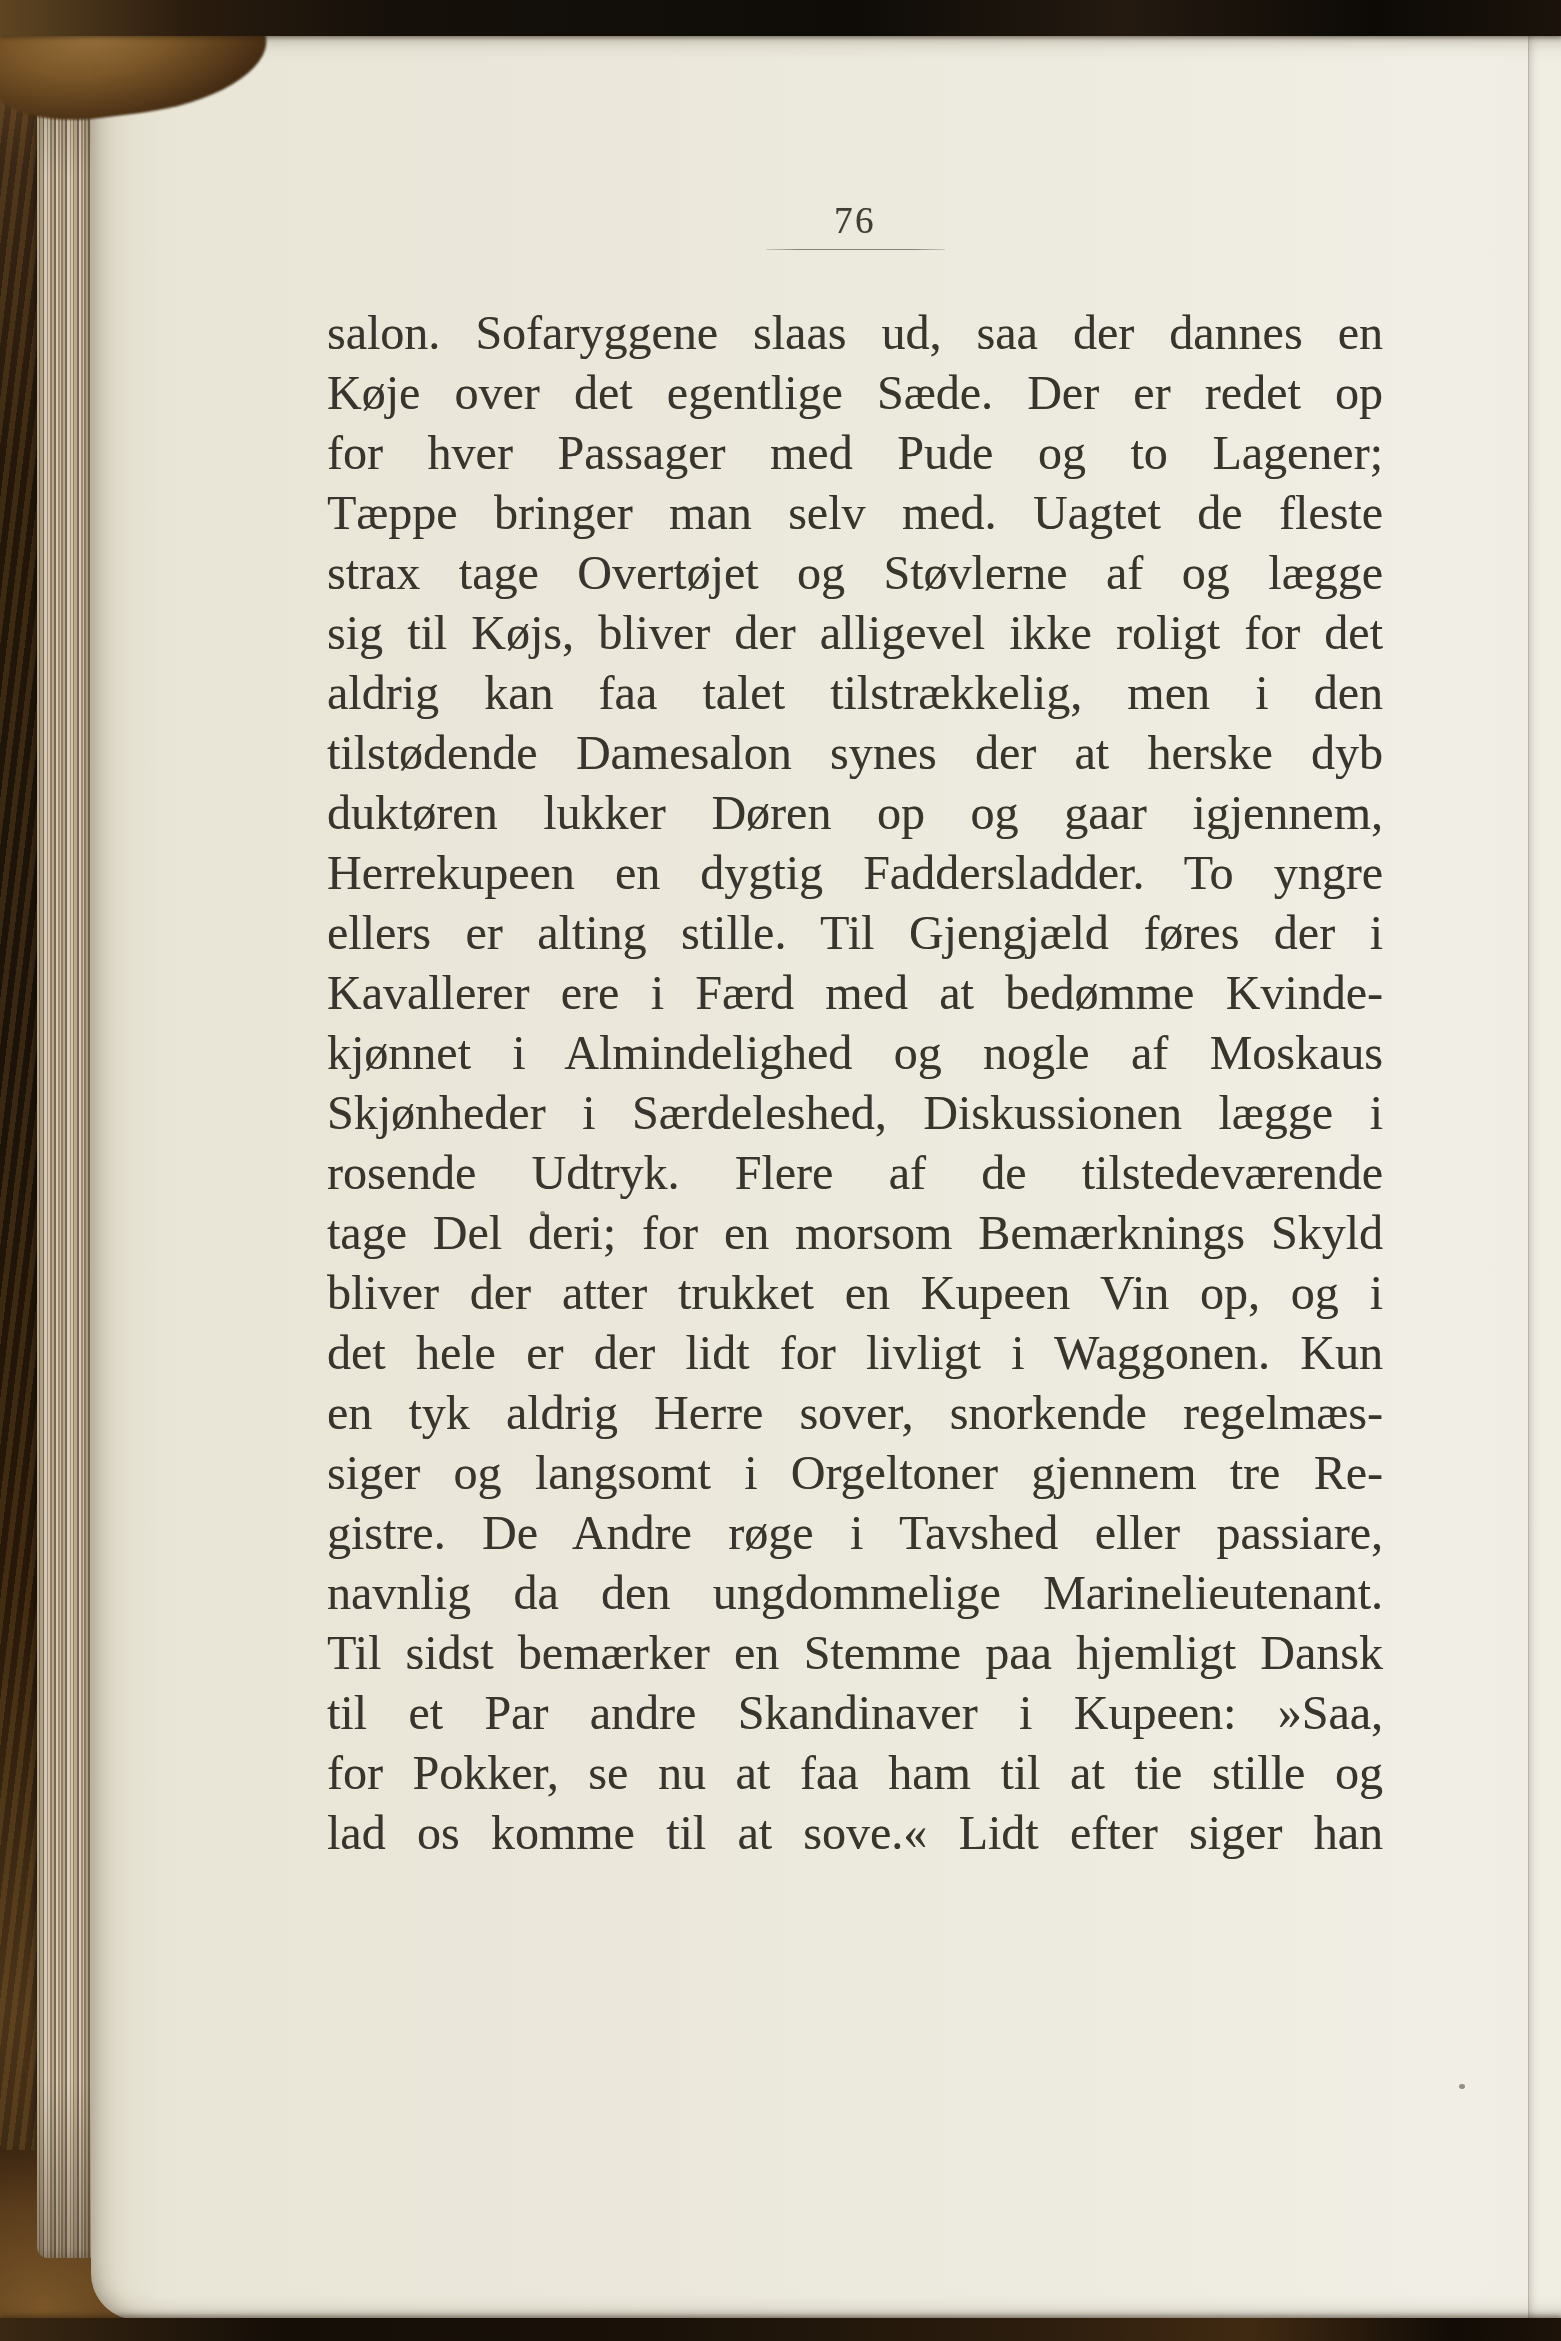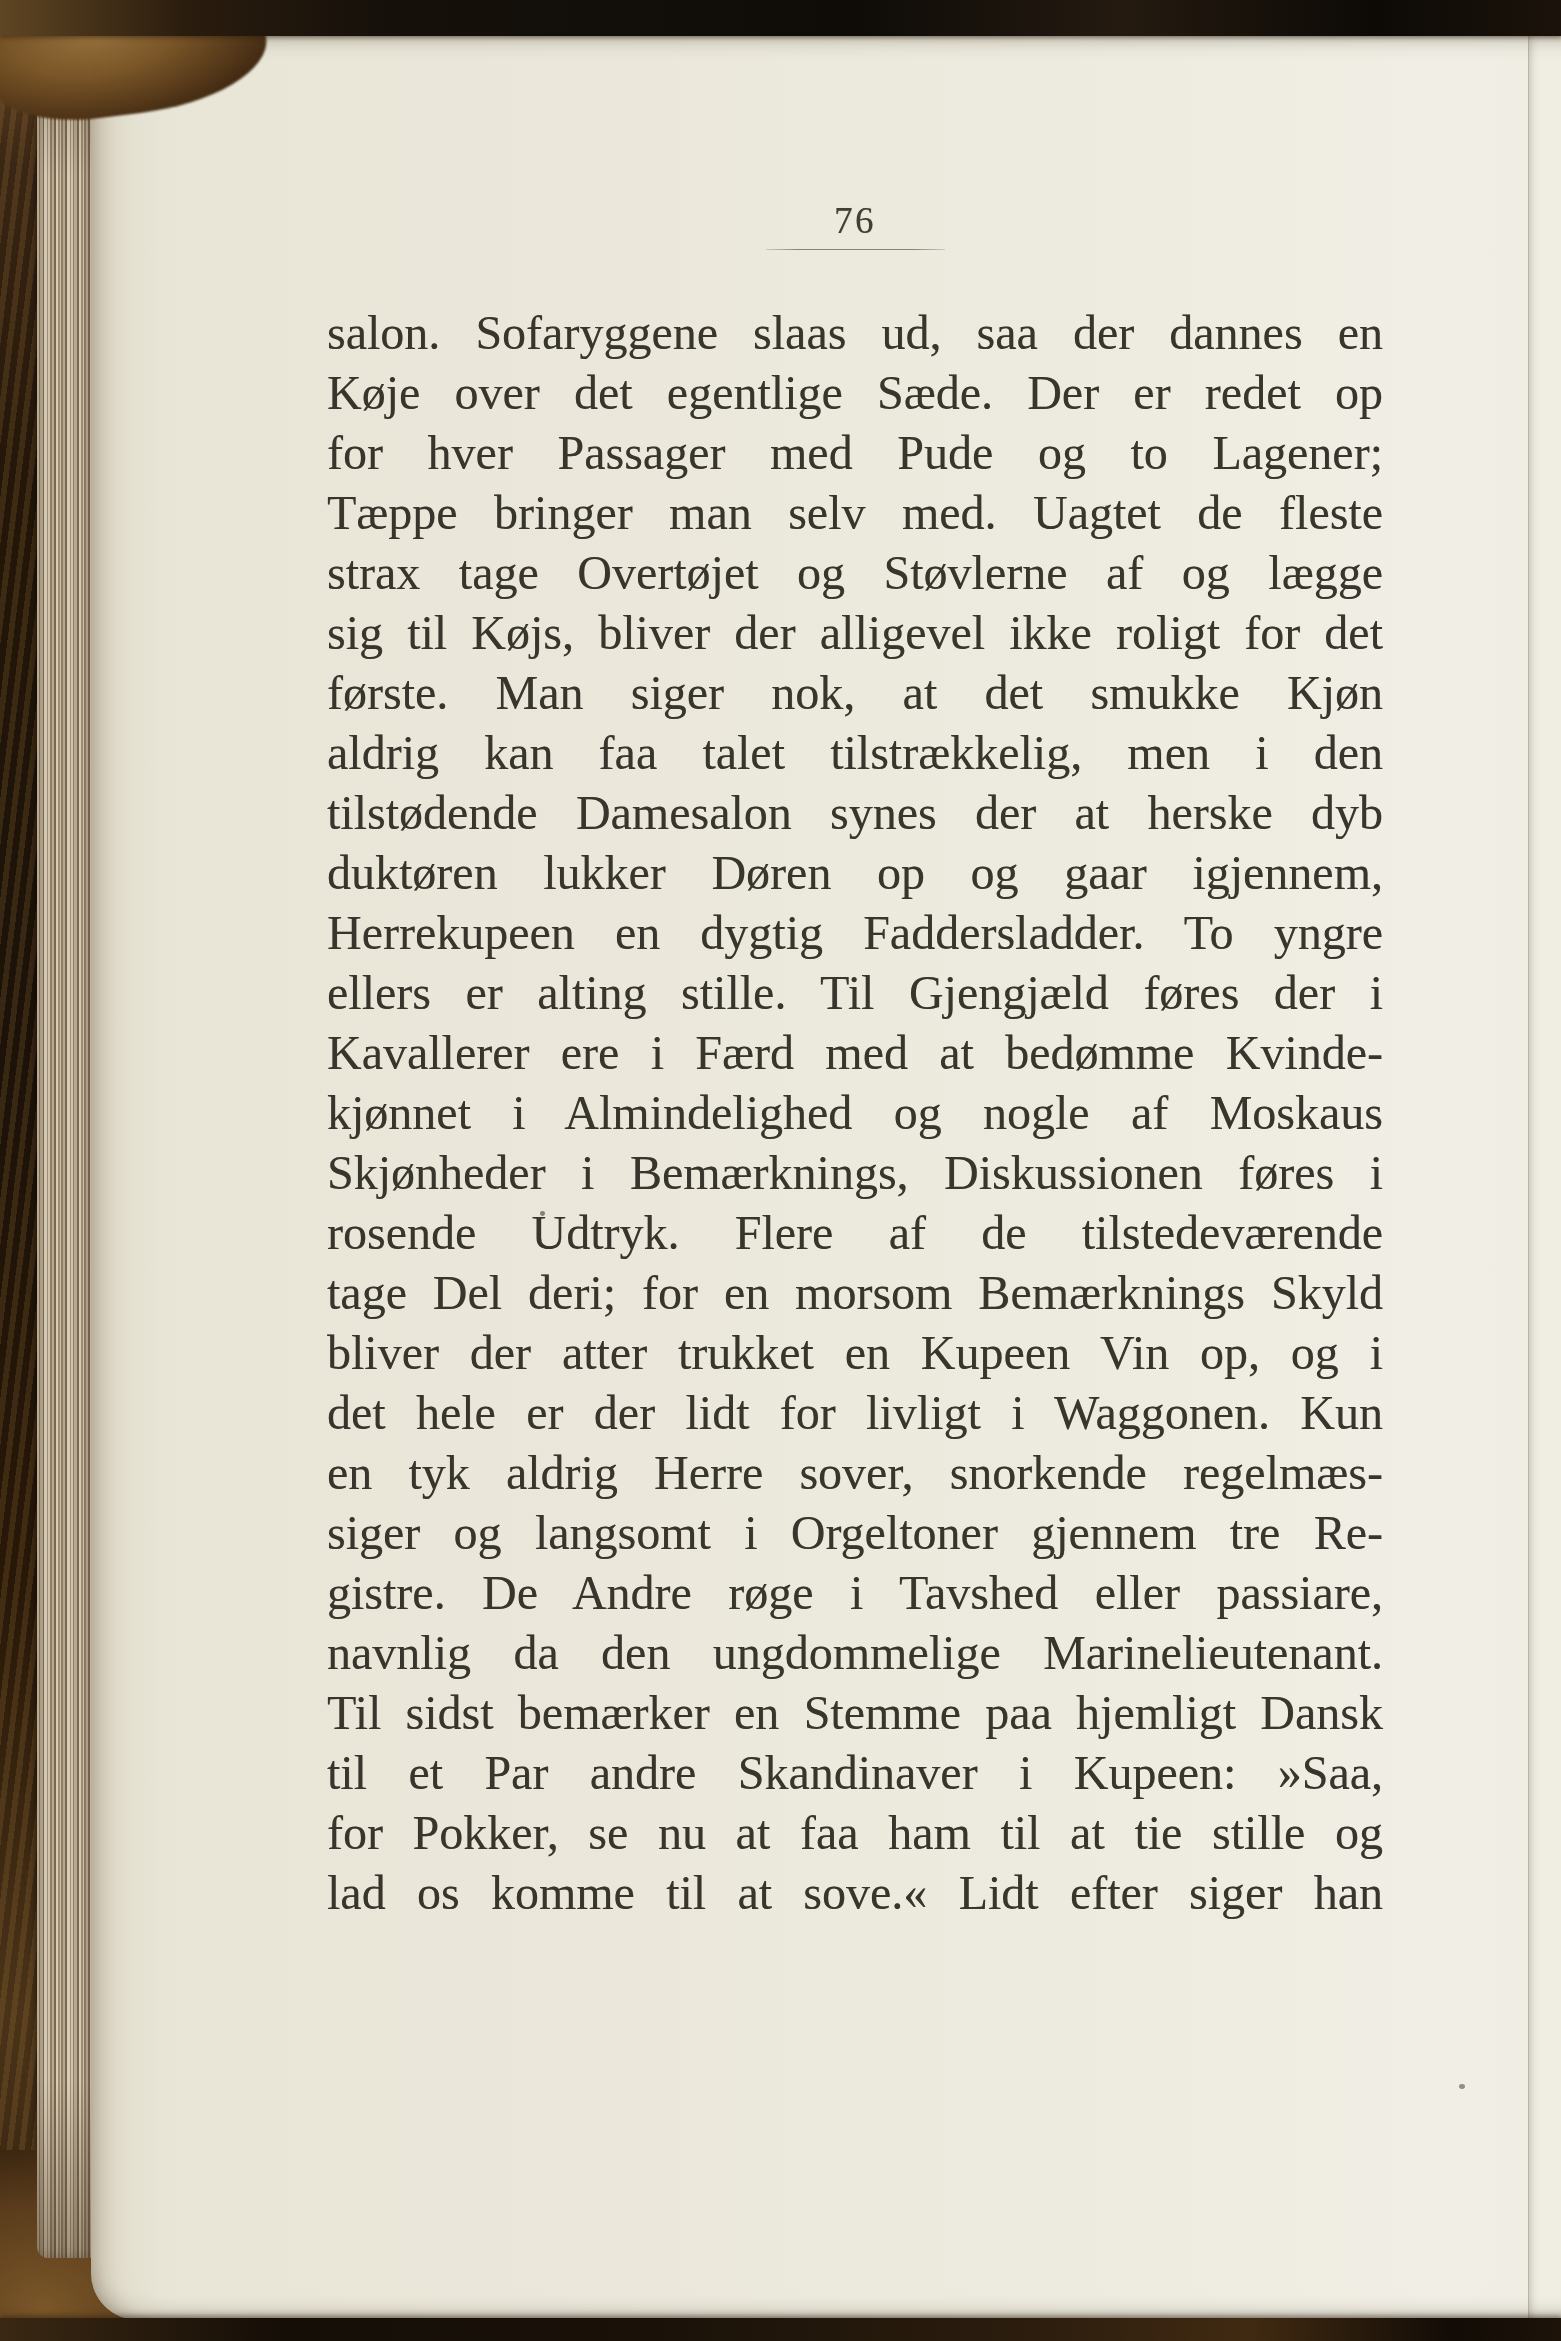--- a/index.html
+++ b/index.html
@@ -124,29 +124,28 @@
       <div class="page-number">76</div>
       <div class="page-number-rule"></div>
     </div>
     <div class="text-block">
         <div class="line">salon.  Sofaryggene slaas ud, saa der dannes en</div>
         <div class="line">Køje over det egentlige Sæde.  Der er redet op</div>
         <div class="line">for hver Passager med Pude og to Lagener;</div>
         <div class="line">Tæppe bringer man selv med.  Uagtet de fleste</div>
         <div class="line">strax tage Overtøjet og Støvlerne af og lægge</div>
         <div class="line">sig til Køjs, bliver der alligevel ikke roligt for det</div>
-        <div class="line">første.  Man siger nok, at det smukke Kjøn</div>
         <div class="line">aldrig kan faa talet tilstrækkelig, men i den</div>
         <div class="line">tilstødende Damesalon synes der at herske dyb</div>
         <div class="line">duktøren lukker Døren op og gaar igjennem,</div>
         <div class="line">Herrekupeen en dygtig Faddersladder.  To yngre</div>
         <div class="line">ellers er alting stille.  Til Gjengjæld føres der i</div>
         <div class="line">Kavallerer ere i Færd med at bedømme Kvinde-</div>
         <div class="line">kjønnet i Almindelighed og nogle af Moskaus</div>
-        <div class="line">Skjønheder i Bemærknings, Diskussionen føres i</div>
+        <div class="line">Skjønheder i Særdeleshed, Diskussionen lægge i</div>
         <div class="line">rosende Udtryk.  Flere af de tilstedeværende</div>
         <div class="line">tage Del deri; for en morsom Bemærknings Skyld</div>
         <div class="line">bliver der atter trukket en Kupeen Vin op, og i</div>
         <div class="line">det hele er der lidt for livligt i Waggonen.  Kun</div>
         <div class="line">en tyk aldrig Herre sover, snorkende regelmæs-</div>
         <div class="line">siger og langsomt i Orgeltoner gjennem tre Re-</div>
         <div class="line">gistre.  De Andre røge i Tavshed eller passiare,</div>
         <div class="line">navnlig da den ungdommelige Marinelieutenant.</div>
         <div class="line">Til sidst bemærker en Stemme paa hjemligt Dansk</div>
         <div class="line">til et Par andre Skandinaver i Kupeen:   »Saa,</div>

